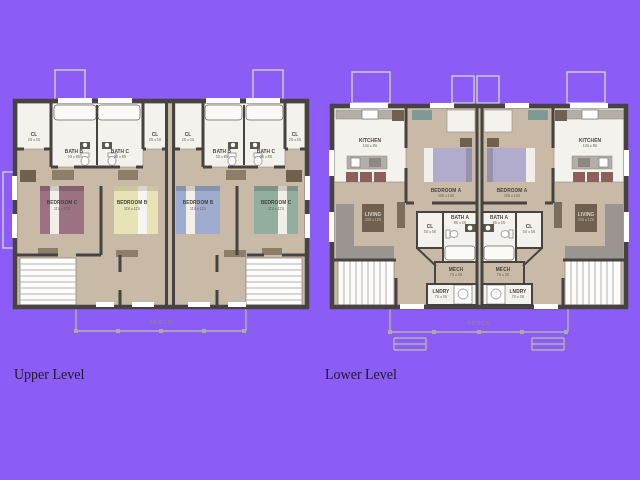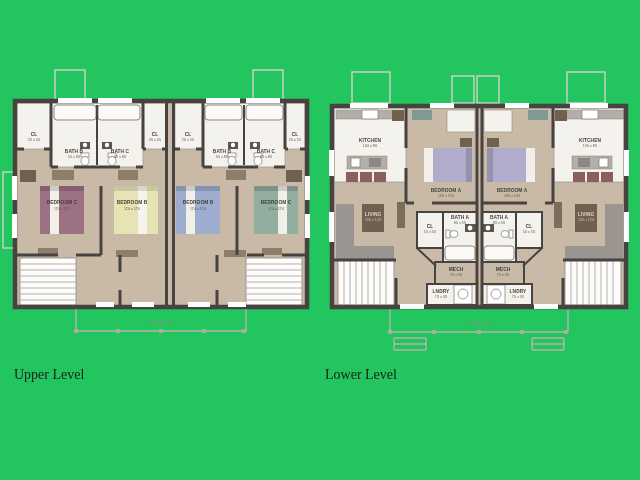--- a/index.html
+++ b/index.html
@@ -1,16 +1,16 @@
 <!DOCTYPE html>
 <html><head>
 <meta charset="utf-8">
 <style>
   html,body{margin:0;padding:0;background:#ffffff;}
-  .canvas{position:relative;width:640px;height:480px;background:#22c55e;overflow:hidden;
+  .canvas{position:relative;width:640px;height:480px;background:#8b5cf6;overflow:hidden;
           font-family:"Liberation Sans",sans-serif;}
   .plan-svg{position:absolute;left:0;top:0;}
   .level-title{position:absolute;font-family:"Liberation Serif",serif;font-size:14px;color:#1c1c1c;}
   #upper-title{left:14px;top:367px;}
   #lower-title{left:325px;top:367px;}
   
   .rl{font-family:"Liberation Sans",sans-serif;font-size:4.8px;font-weight:bold;fill:#443e37;letter-spacing:.1px;text-anchor:middle;}
   .rd{font-family:"Liberation Sans",sans-serif;font-size:3.4px;fill:#5d574e;text-anchor:middle;}
   .rl-light{fill:#d9d5cd;}
   .rd-light{fill:#c8c4bc;}

